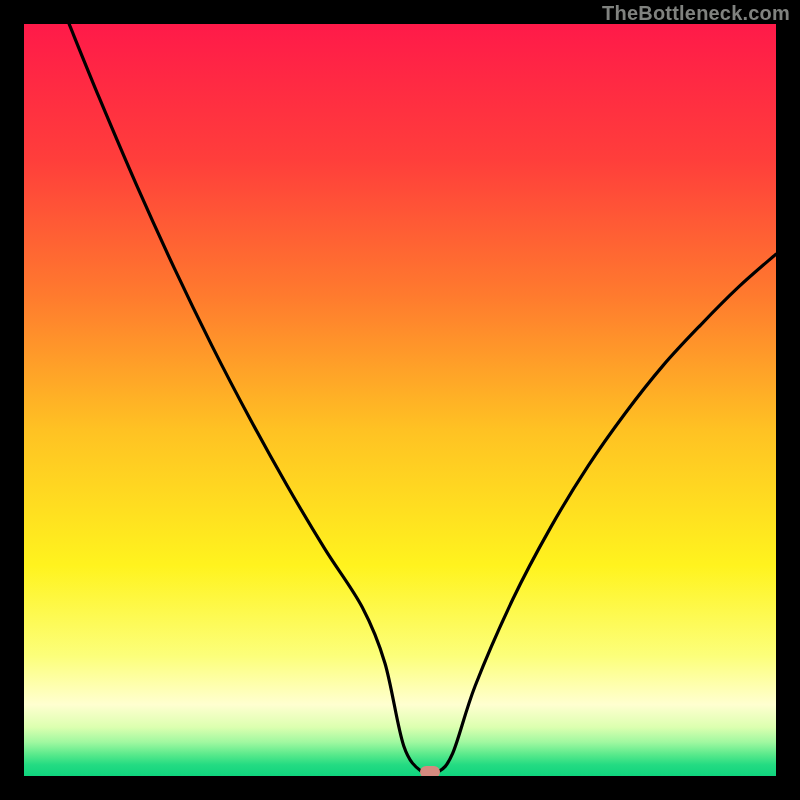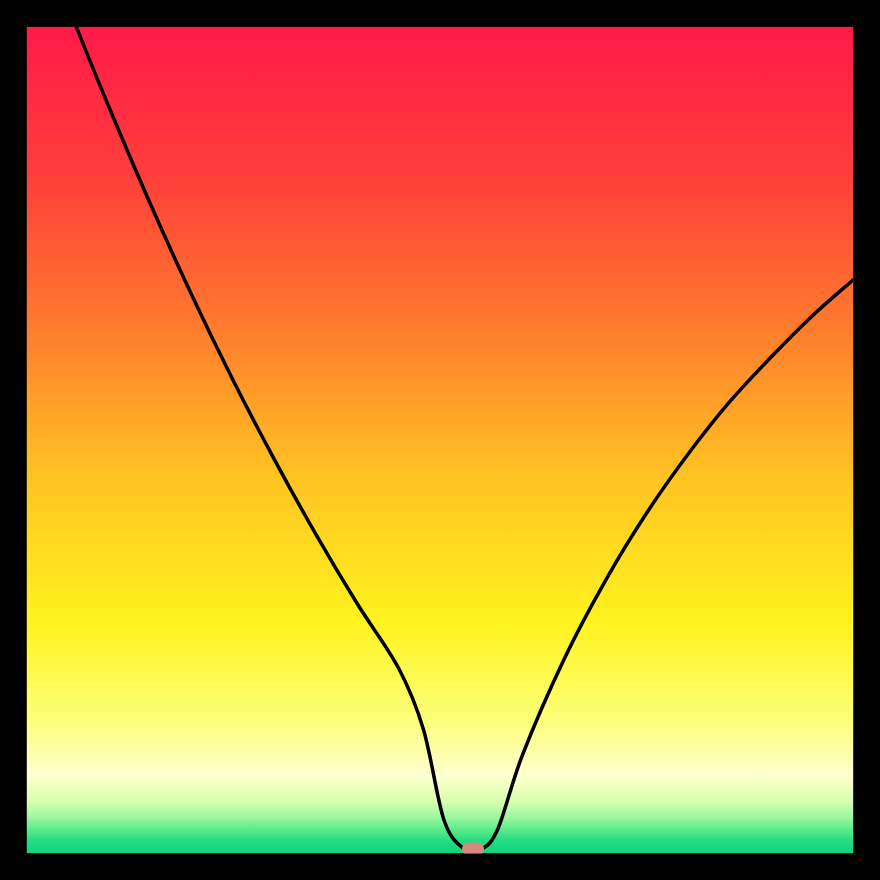--- a/index.html
+++ b/index.html
@@ -49,20 +49,21 @@
     font-weight: 600;
     color: #80827f;
     letter-spacing: 0.2px;
     z-index: 5;
   }
 </style>
 </head>
 <body>
 
 <div class="frame">
+  <div class="watermark">TheBottleneck.com</div>
 
   <div class="plot-area">
     <svg class="gradient" viewBox="0 0 752 752" preserveAspectRatio="none">
       <defs>
         <linearGradient id="bg-grad" x1="0" y1="0" x2="0" y2="1">
             <stop offset="0.00%" stop-color="#ff1a49"></stop>
             <stop offset="18.00%" stop-color="#ff3e3b"></stop>
             <stop offset="36.00%" stop-color="#ff7a2e"></stop>
             <stop offset="54.00%" stop-color="#ffc223"></stop>
             <stop offset="72.00%" stop-color="#fff31e"></stop>

